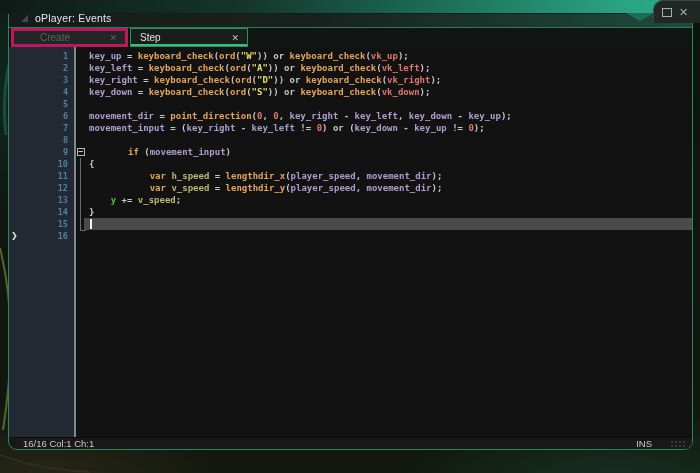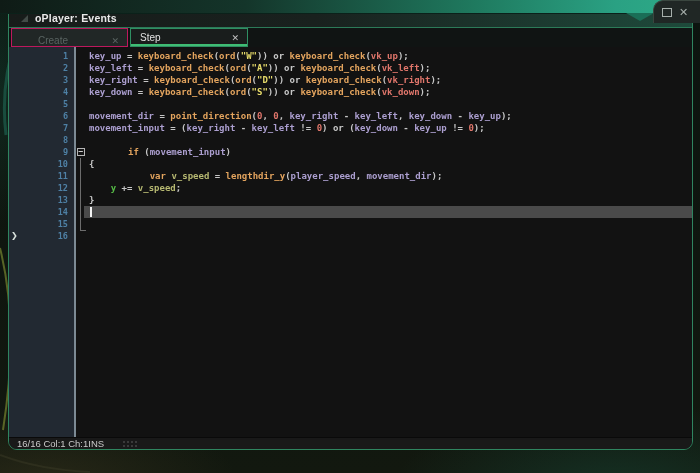--- a/index.html
+++ b/index.html
@@ -30,28 +30,28 @@
   .btn-close{color:#A7B0AC;font-size:11px;line-height:11px;cursor:default;}
 
   
   .window{position:absolute;left:8px;top:8px;width:683px;height:440px;z-index:2;
     background:#151817;border:1px solid #2F8560;border-radius:3px 3px 9px 9px;
     overflow:hidden;display:flex;flex-direction:column;}
   .titlebar{height:18px;flex:0 0 18px;display:flex;align-items:center;gap:7px;
     padding-left:12px;border-bottom:1px solid #2C7A58;
     background:linear-gradient(90deg,#171C1A 0%,#19211E 45%,#1C3A30 78%,#1E4A3B 100%);}
   .tri{width:0;height:0;border-bottom:7px solid #424B47;border-left:7px solid transparent;}
-  .title-text{color:#E9E9E9;font-size:10.5px;font-weight:700;letter-spacing:.2px;}
+  .title-text{color:#E9E9E9;font-size:10.5px;font-weight:400;letter-spacing:.2px;}
 
   
   .tabbar{height:19px;flex:0 0 19px;background:#101413;display:flex;align-items:stretch;}
   .tab{display:flex;align-items:center;justify-content:space-between;box-sizing:border-box;
     font-size:10px;cursor:default;}
-  .tab-create{width:117px;margin-left:2px;background:#212726;border:1px solid #be185d;
-    color:#5A6462;padding:0 8px 0 26px;align-items:flex-end;}
+  .tab-create{width:117px;margin-left:2px;background:#212726;border:3px solid #be185d;
+    color:#5A6462;padding:0 8px 0 26px;}
   .tab-create .x{color:#5A6462;font-size:9px;}
   .tab-step{width:118px;margin-left:2px;background:#191D1C;border:1px solid #2F8F63;
     color:#E0E0E0;padding:0 8px 0 9px;position:relative;}
   .tab-step .x{color:#C2C2C2;font-size:9px;}
   .tab-step .underline{position:absolute;left:0;right:0;bottom:0;height:2px;background:#3FBD74;}
 
   
   .editor{flex:1 1 auto;display:flex;min-height:0;}
   .gutter{flex:0 0 65px;background:#222932;position:relative;}
   .gutter-numbers{padding-top:3px;}
@@ -78,22 +78,22 @@
   .tk-v{color:var(--variable,#AC9FD0);text-align:right;}
   .tk-l{color:var(--local,#B7B972);}
   .tk-s{color:var(--string,#E8DC6A);}
   .tk-c{color:var(--constant,#E0766B);}
   .tk-n{color:var(--number,#E0766B);}
   .tk-b{color:var(--builtin,#55B946);}
   .tk-o{color:var(--operator,#C7C7C7);}
 
   
   .statusbar{flex:0 0 11px;height:11px;background:#191919;border-top:1px solid #0A0A0A;
-    display:flex;align-items:center;
-    font-size:9.5px;line-height:11px;color:#C9C9C9;padding:0 6px 0 8px;}
+    display:flex;align-items:center;justify-content:space-between;
+    font-size:9.5px;line-height:11px;color:#C9C9C9;padding:0 6px 0 8px;margin-left:6px;}
   .status-right{display:flex;align-items:center;gap:18px;}
   .grip{width:16px;height:7px;opacity:.5;
     background-image:radial-gradient(#5A5A5A 30%, transparent 32%);
     background-size:4px 4px;}
 </style>
 </head>
 <body>
 
 <div class="stage">
 
@@ -159,20 +159,21 @@
             <div class="code-line"><span class="tk-v">key_up</span><span class="tk-o"> = </span><span class="tk-f">keyboard_check</span><span class="tk-o">(</span><span class="tk-f">ord</span><span class="tk-o">(</span><span class="tk-s">"W"</span><span class="tk-o">))</span><span class="tk-o"> or </span><span class="tk-f">keyboard_check</span><span class="tk-o">(</span><span class="tk-c">vk_up</span><span class="tk-o">);</span></div>
             <div class="code-line"><span class="tk-v">key_left</span><span class="tk-o"> = </span><span class="tk-f">keyboard_check</span><span class="tk-o">(</span><span class="tk-f">ord</span><span class="tk-o">(</span><span class="tk-s">"A"</span><span class="tk-o">))</span><span class="tk-o"> or </span><span class="tk-f">keyboard_check</span><span class="tk-o">(</span><span class="tk-c">vk_left</span><span class="tk-o">);</span></div>
             <div class="code-line"><span class="tk-v">key_right</span><span class="tk-o"> = </span><span class="tk-f">keyboard_check</span><span class="tk-o">(</span><span class="tk-f">ord</span><span class="tk-o">(</span><span class="tk-s">"D"</span><span class="tk-o">))</span><span class="tk-o"> or </span><span class="tk-f">keyboard_check</span><span class="tk-o">(</span><span class="tk-c">vk_right</span><span class="tk-o">);</span></div>
             <div class="code-line"><span class="tk-v">key_down</span><span class="tk-o"> = </span><span class="tk-f">keyboard_check</span><span class="tk-o">(</span><span class="tk-f">ord</span><span class="tk-o">(</span><span class="tk-s">"S"</span><span class="tk-o">))</span><span class="tk-o"> or </span><span class="tk-f">keyboard_check</span><span class="tk-o">(</span><span class="tk-c">vk_down</span><span class="tk-o">);</span></div>
             <div class="code-line"></div>
             <div class="code-line"><span class="tk-v">movement_dir</span><span class="tk-o"> = </span><span class="tk-f">point_direction</span><span class="tk-o">(</span><span class="tk-n">0</span><span class="tk-o">, </span><span class="tk-n">0</span><span class="tk-o">, </span><span class="tk-v">key_right</span><span class="tk-o"> - </span><span class="tk-v">key_left</span><span class="tk-o">, </span><span class="tk-v">key_down</span><span class="tk-o"> - </span><span class="tk-v">key_up</span><span class="tk-o">);</span></div>
             <div class="code-line"><span class="tk-v">movement_input</span><span class="tk-o"> = (</span><span class="tk-v">key_right</span><span class="tk-o"> - </span><span class="tk-v">key_left</span><span class="tk-o"> != </span><span class="tk-n">0</span><span class="tk-o">) or (</span><span class="tk-v">key_down</span><span class="tk-o"> - </span><span class="tk-v">key_up</span><span class="tk-o"> != </span><span class="tk-n">0</span><span class="tk-o">);</span></div>
             <div class="code-line"></div>
             <div class="code-line"><span class="fold-marker">−</span><span class="tk-k">if</span><span class="tk-o"> (</span><span class="tk-v">movement_input</span><span class="tk-o">)</span></div>
             <div class="code-line"><span class="tk-o">{</span></div>
+            <div class="code-line"><span class="tk-o">    </span><span class="tk-k">var</span><span class="tk-o"> </span><span class="tk-l">h_speed</span><span class="tk-o"> = </span><span class="tk-f">lengthdir_x</span><span class="tk-o">(</span><span class="tk-v">player_speed</span><span class="tk-o">, </span><span class="tk-v">movement_dir</span><span class="tk-o">);</span></div>
             <div class="code-line"><span class="tk-o">    </span><span class="tk-k">var</span><span class="tk-o"> </span><span class="tk-l">v_speed</span><span class="tk-o"> = </span><span class="tk-f">lengthdir_y</span><span class="tk-o">(</span><span class="tk-v">player_speed</span><span class="tk-o">, </span><span class="tk-v">movement_dir</span><span class="tk-o">);</span></div>
             <div class="code-line"><span class="tk-o">    </span><span class="tk-b">y</span><span class="tk-o"> += </span><span class="tk-l">v_speed</span><span class="tk-o">;</span></div>
             <div class="code-line"><span class="tk-o">}</span></div>
             <div class="code-line current"><span class="cursor"></span></div>
           </div>
         <div class="fold-guide"></div>
       </div>
     </div>
 
     <div class="statusbar">

